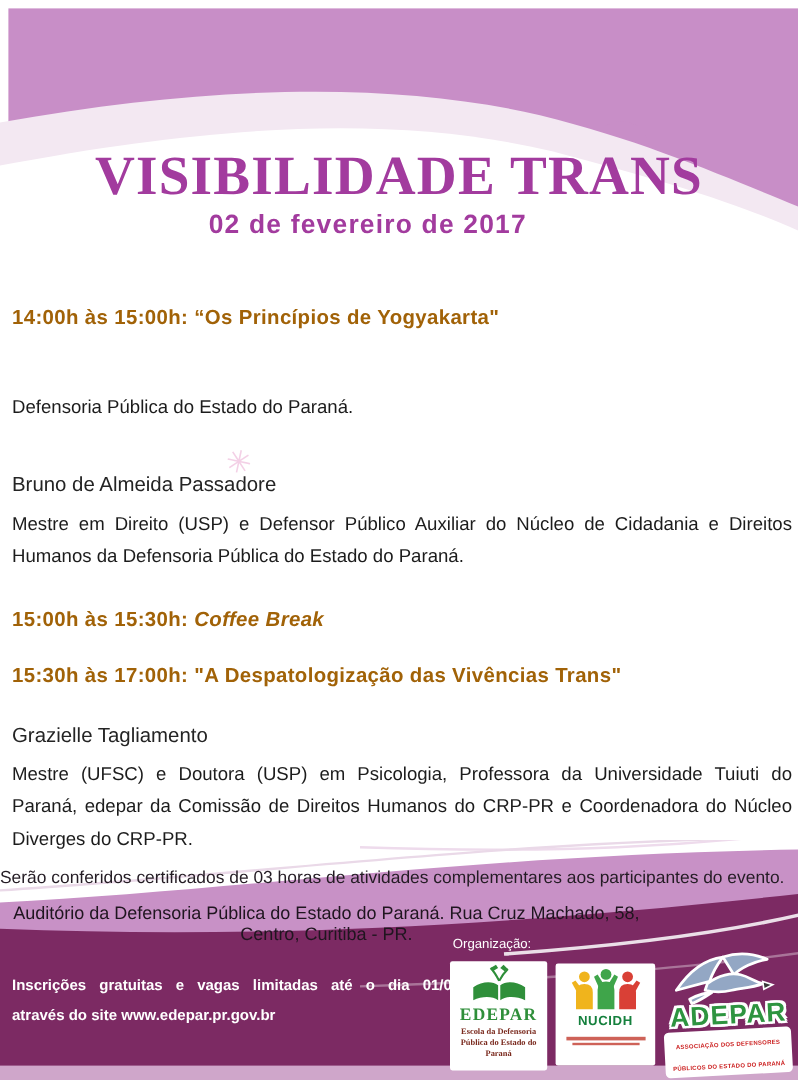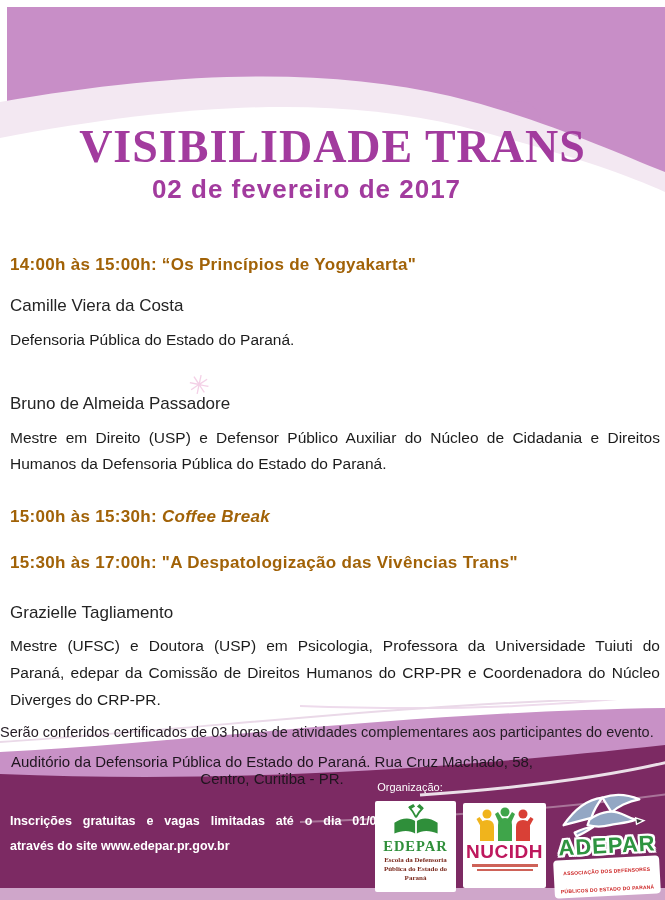--- a/index.html
+++ b/index.html
@@ -5,21 +5,21 @@
   html,body{margin:0;padding:0;background:#fff;}
   .page{position:relative;width:665px;height:900px;background:#fff;overflow:hidden;
         font-family:"Liberation Sans",sans-serif;}
   svg{display:block;}
   
   .header-svg{position:absolute;top:0;left:0;}
   .event-title{position:absolute;top:122px;left:0;width:665px;text-align:center;
     font-family:"Liberation Serif",serif;font-weight:bold;font-size:46px;line-height:50px;
     color:#a23b9e;letter-spacing:1px;}
   .event-date{position:absolute;top:174px;left:0;width:613px;text-align:center;
-    font-weight:bold;font-size:26px;color:#a23b9e;letter-spacing:1px;}
+    font-weight:bold;font-size:22px;color:#a23b9e;letter-spacing:1px;}
   
   .session-heading{position:absolute;left:10px;width:650px;font-size:17px;font-weight:bold;
     color:#a16207;letter-spacing:.3px;}
   .speaker-name{position:absolute;left:10px;width:650px;font-size:17px;color:#242424;}
   .bio{position:absolute;left:10px;width:650px;font-size:15.5px;color:#1c1c1c;line-height:26px;}
   .bio div{white-space:nowrap;}
   .jline{text-align:justify;text-align-last:justify;white-space:normal !important;
     word-spacing:.5px;}
   .lline{text-align:left;}
   .watermark{position:absolute;left:188px;top:370px;font-size:26px;color:rgba(233,170,210,.55);
@@ -37,21 +37,21 @@
   .registration .jline{word-spacing:1px;}
   .logo-box{position:absolute;background:#fff;border-radius:2px;text-align:center;
     overflow:hidden;}
   .edepar-box{left:375px;top:801px;width:81px;height:89px;padding-top:2px;}
   .nucidh-box{left:463px;top:803px;width:83px;height:81px;padding-top:4px;}
   .adepar-box{position:absolute;left:551px;top:792px;width:112px;height:96px;text-align:center;}
   .edepar-name{font-family:"Liberation Serif",serif;font-weight:bold;font-size:14.5px;
     color:#2f8f3a;letter-spacing:1px;line-height:15px;}
   .edepar-caption{font-family:"Liberation Serif",serif;font-weight:bold;font-size:7px;
     line-height:9px;color:#7a2a1e;padding:2px 4px 0 4px;}
-  .nucidh-name{font-weight:bold;font-size:19px;color:#be185d;letter-spacing:.5px;
+  .nucidh-name{font-weight:bold;font-size:11px;color:#15803d;letter-spacing:.5px;
     line-height:17px;}
   .nucidh-caption{margin:4px auto 0 auto;width:66px;}
   .nucidh-caption .bar{height:2.5px;background:rgba(194,59,46,.8);margin:2px auto;}
   .adepar-name{font-weight:bold;font-size:22px;color:#2e9440;letter-spacing:1px;
     transform:rotate(-3deg);line-height:20px;margin-top:-4px;
     text-shadow:-2px -2px 0 #fff,2px -2px 0 #fff,-2px 2px 0 #fff,2px 2px 0 #fff,0 2px 0 #fff,0 -2px 0 #fff,2px 0 0 #fff,-2px 0 0 #fff;}
   .adepar-ribbon{margin:2px auto 0 auto;width:106px;background:#fff;border-radius:4px;
     transform:rotate(-3deg);padding:1px 0;}
   .adepar-ribbon span{font-size:5px;font-weight:bold;color:#cc2222;letter-spacing:.2px;}
 </style>
@@ -71,21 +71,20 @@
 
     <path d="M0,102 C180,70 330,68 450,96 C540,118 610,150 665,172 L665,230 L0,230 Z" fill="#f3e8f2"></path>
     <path d="M0,138 C200,100 340,98 460,126 C560,152 620,172 665,192 L665,230 L0,230 Z" fill="#ffffff"></path>
     <path d="M -8 -24 L -18 -132 L 14 -122 L 8 -24 Z" transform="rotate(82 518 124)" fill="#e2891c"></path>
   </svg>
   <div class="event-title">VISIBILIDADE TRANS</div>
   <div class="event-date">02 de fevereiro de 2017</div>
 
   <div class="session-heading" style="top:255px">14:00h às 15:00h: “Os Princípios de Yogyakarta"</div>
 
-  <div class="speaker-name" style="top:296px">Camille Viera da Costa</div>
   <div class="bio" style="top:327px">
     <div class="lline">Defensoria Pública do Estado do Paraná.</div>
   </div>
 
   <span class="watermark">✳</span>
 
   <div class="speaker-name" style="top:394px">Bruno de Almeida Passadore</div>
   <div class="bio" style="top:425px">
     <div class="jline">Mestre em Direito (USP) e Defensor Público Auxiliar do Núcleo de Cidadania e Direitos</div>
     <div class="lline">Humanos da Defensoria Pública do Estado do Paraná.</div>

